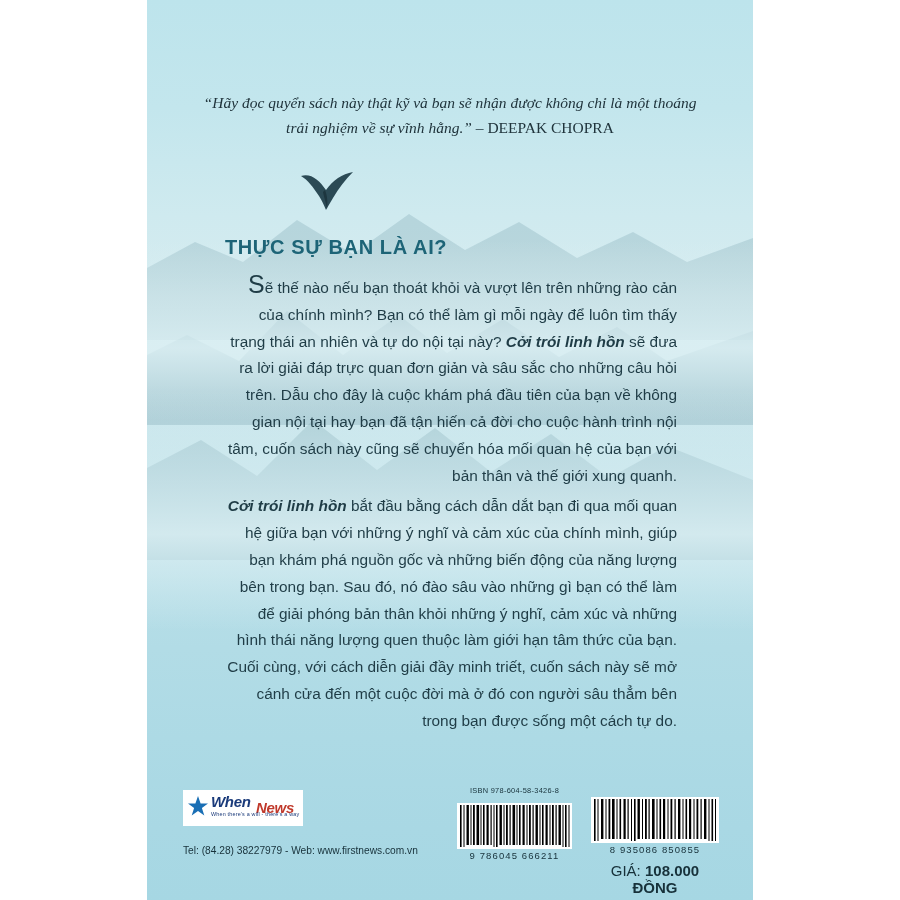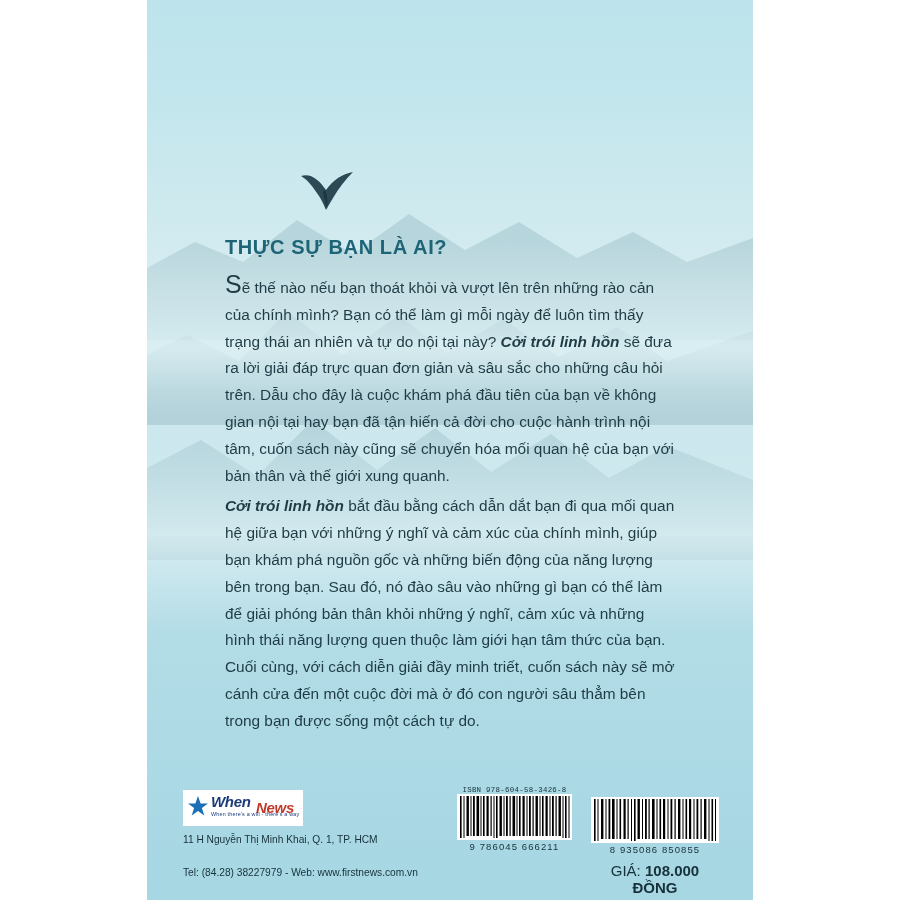--- a/index.html
+++ b/index.html
@@ -96,21 +96,21 @@
   .body-text {
     position: absolute;
     left: 78px;
     top: 272px;
     width: 452px;
     font-size: 15.4px;
     line-height: 1.74;
     color: #1f3c46;
     text-align: left;
   }
-  .body-text p { margin: 0 0 4px 0; }
+  .body-text p { margin: 0 0 4px 0; text-align: right; }
   .dropcap {
     font-size: 25px;
     line-height: 1;
     font-weight: normal;
     color: #1f3c46;
   }
   .bi { font-weight: bold; font-style: italic; }
 
   
   .publisher {
@@ -172,22 +172,22 @@
     position: absolute;
     left: 310px;
     top: 786px;
     width: 115px;
     text-align: center;
   }
   .isbn-label {
     font-size: 7.4px;
     letter-spacing: 0.3px;
     color: #17313a;
-    margin-bottom: 0;
-    font-family: Liberation Mono, monospace;
+    margin-bottom: 8px;
+    font-family: Liberation Sans, sans-serif;
   }
   .ean-block {
     position: absolute;
     left: 444px;
     top: 790px;
     width: 128px;
     text-align: center;
     margin-top: 7px;
   }
   .barcode {
@@ -228,20 +228,23 @@
 
   <div class="mtn" style="top:300px;height:260px;opacity:0.20;">
     <svg viewBox="0 0 606 260" preserveAspectRatio="none" aria-hidden="true">
       <path d="M0,260 L0,168 L54,140 L110,176 L166,120 L230,170 L288,128 L344,172 L404,134 L462,178 L520,146 L606,180 L606,260 Z" fill="#3d707f"></path>
     </svg>
   </div>
 
   <div class="mist" style="top:240px;"></div>
   <div class="mist" style="top:390px;height:240px;"></div>
 
+  <div class="quote">
+    <span>“Hãy đọc quyển sách này thật kỹ và bạn sẽ nhận được không chỉ là một thoáng trải nghiệm về sự vĩnh hằng.”</span><span class="author"> – DEEPAK CHOPRA</span>
+  </div>
 
   <div class="bird">
     <svg viewBox="0 0 60 50" aria-hidden="true">
       <path d="M4 8 C14 5, 22 12, 29 22 C36 12, 45 6, 56 4 C48 12, 42 20, 36 30 C33 35, 31 38, 29 42 C27 37, 25 33, 22 28 C16 19, 11 12, 4 8 Z" fill="#2b4a55"></path>
       <path d="M28 22 C30 27, 31 33, 30 41 C29 35, 27 29, 26 24 Z" fill="#1d363f"></path>
     </svg>
   </div>
 
   <div class="headline">THỰC SỰ BẠN LÀ AI?</div>
 
@@ -258,21 +261,20 @@
     <div class="logo-box">
       <div class="logo-star">
         <svg viewBox="0 0 20 22" aria-hidden="true">
           <path d="M10 0 L12.6 7.4 L20 7.4 L13.9 12 L16.3 19.6 L10 15 L3.7 19.6 L6.1 12 L0 7.4 L7.4 7.4 Z" fill="#1a6fb5"></path>
         </svg>
       </div>
       <div class="logo-first">When</div>
       <div class="logo-news">News</div>
       <div class="logo-tag">When there's a will - there's a way</div>
     </div>
-    <div class="pub-addr">11 H Nguyễn Thị Minh Khai, Q. 1, TP. HCM</div>
     <div class="pub-addr" style="margin-top:18px;">Tel: (84.28) 38227979 - Web: www.firstnews.com.vn</div>
   </div>
 
   <div class="isbn-block">
     <div class="isbn-label">ISBN  978-604-58-3426-8</div>
     <svg class="barcode" viewBox="0 0 115 46" preserveAspectRatio="none" aria-hidden="true">
       <rect x="0" y="0" width="115" height="46" fill="#ffffff"></rect>
       <g fill="#000000">
         <rect x="3" y="2" width="1.6" height="42"></rect>
           <rect x="6.5" y="2" width="1" height="42"></rect>

